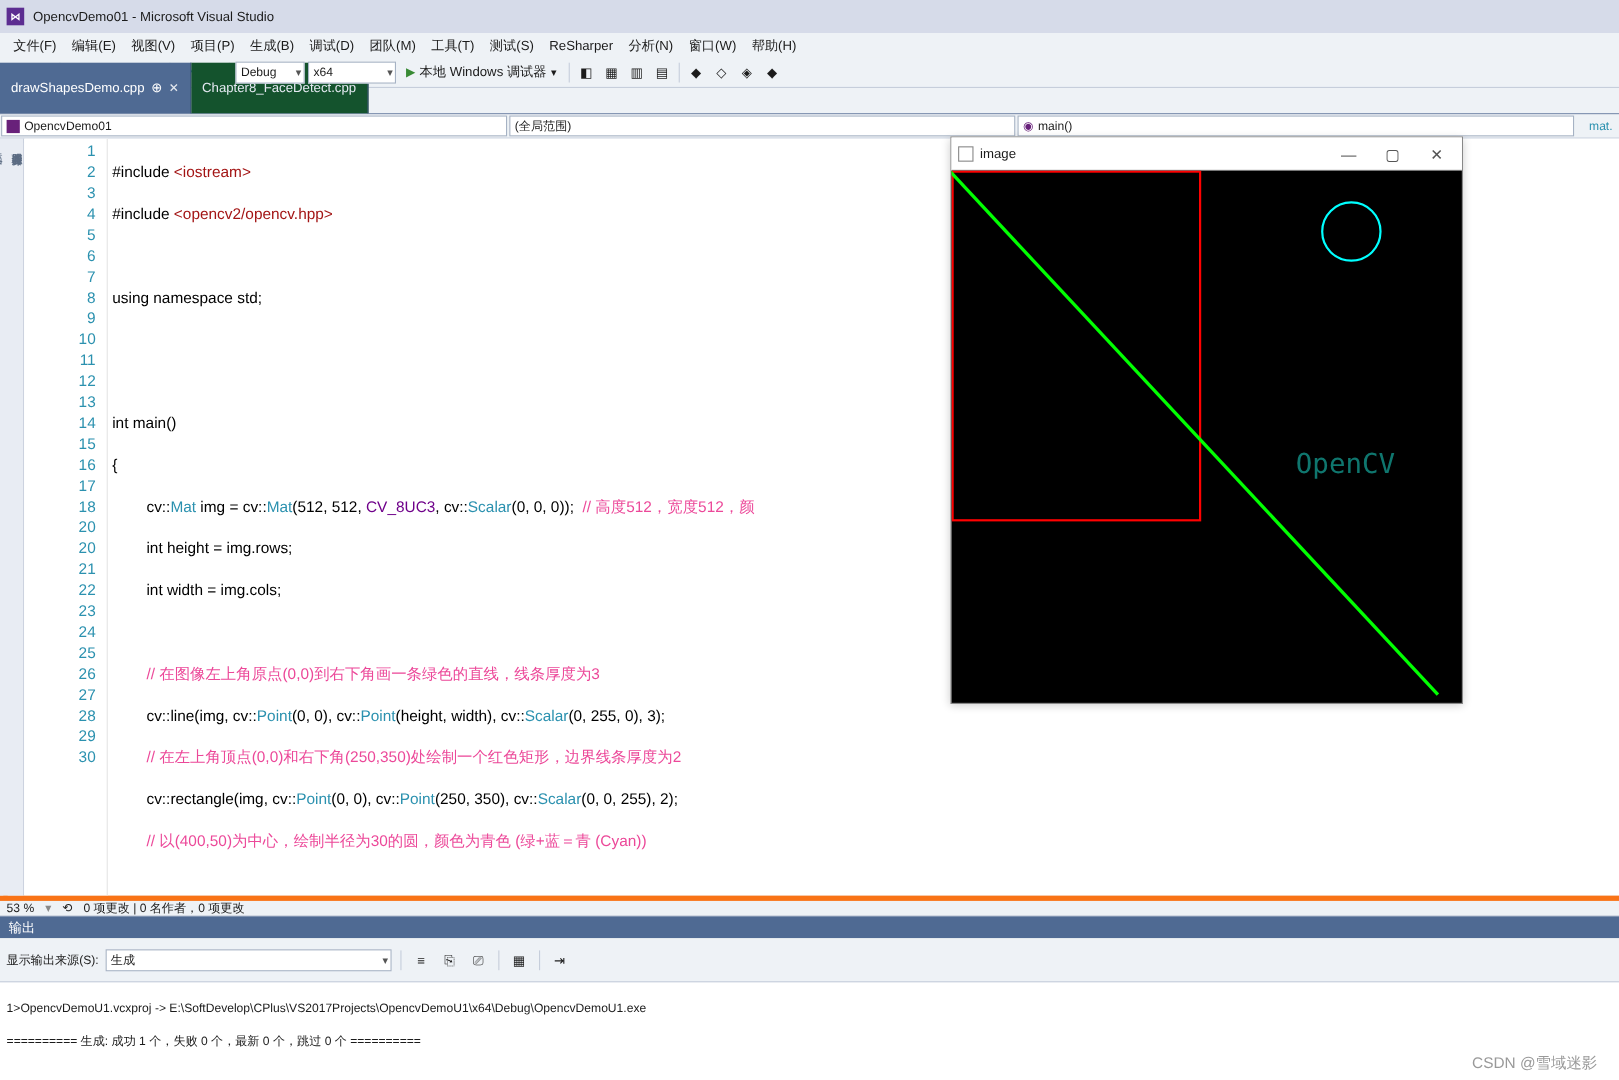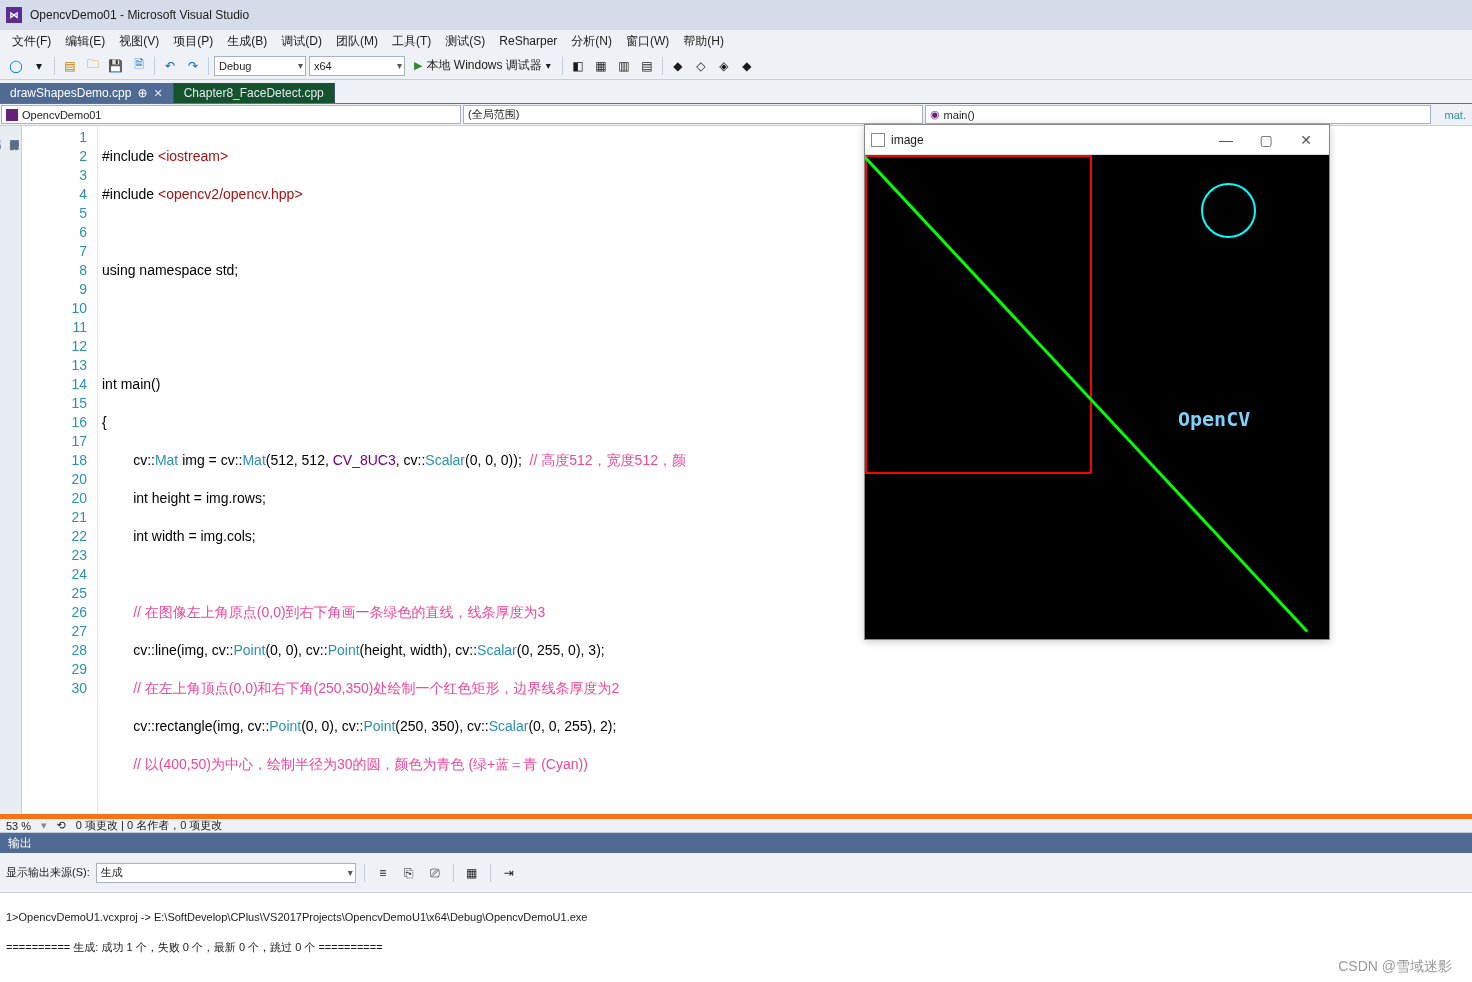--- a/index.html
+++ b/index.html
@@ -9,21 +9,21 @@
 .menubar{height:22px;background:#eef2f6;display:flex;align-items:center;gap:2px;padding:0 6px}
 .menubar span{padding:18px 6px;cursor:pointer}
 .toolbar{height:28px;background:#eef2f6;display:flex;align-items:center;gap:3px;padding:0 6px;border-bottom:1px solid #c6cedb}
 .tbtn{width:20px;height:20px;display:flex;align-items:center;justify-content:center;cursor:pointer;border-radius:2px;font-size:12px}
 .tsep{width:1px;height:18px;background:#c6cedb;margin:0 2px}
 .combo{height:20px;border:1px solid #a6b2c4;background:#fff;padding:0 16px 0 4px;font-size:11px;display:flex;align-items:center;position:relative;cursor:pointer}
 .combo::after{content:"▾";position:absolute;right:2px;font-size:10px;color:#555}
 .playbtn{display:flex;align-items:center;gap:4px;padding:0 6px;height:20px;cursor:pointer;border-radius:2px}
 .playbtn .tri{color:#388a34;font-size:11px}
 .tabs{height:24px;background:#eef2f6;display:flex;align-items:flex-end;border-bottom:1px solid #5b7199}
-.tab{padding:3px 10px;font-size:12px;background:#4f6a93;color:#fff;display:flex;align-items:center;gap:6px;cursor:pointer;border-right:1px solid #3d5475}
+.tab{padding:16px 10px;font-size:12px;background:#4f6a93;color:#fff;display:flex;align-items:center;gap:6px;cursor:pointer;border-right:1px solid #3d5475}
 .tab.inactive{background:#14532d;color:#e4e9f1}
 .tab .x{font-size:11px;opacity:.85}
 .navbar{height:22px;background:#eef2f6;display:flex;border-bottom:1px solid #c6cedb}
 .navseg{flex:1;border:1px solid #a6b2c4;background:#fff;padding:0 4px;display:flex;align-items:center;font-size:11px;margin:1px}
 .main{display:flex;height:688px}
 .side{width:22px;background:#e8ecf3;border-right:1px solid #c6cedb;writing-mode:vertical-rl;text-orientation:upright;font-size:10px;color:#5b6b82;display:flex;flex-direction:column;gap:4px;padding-top:4px}
 .side span{background:#e8ecf3;padding:2px 0;cursor:pointer}
 .editor{flex:1;background:#fff;display:flex;font-family:Consolas,monospace;font-size:14px;position:relative;overflow:hidden}
 .gutter{width:76px;text-align:right;padding-right:10px;color:#2b91af;background:#fff;line-height:19px;padding-top:2px;border-right:1px solid #e5e5e5}
 .gutter div{height:19px}
@@ -42,21 +42,21 @@
 .watermark{position:absolute;right:20px;bottom:6px;font-size:14px;color:#999}
 .imgwin{position:absolute;left:864px;top:124px;width:466px;height:516px;background:#fff;border:1px solid #888;box-shadow:0 2px 8px rgba(0,0,0,.2);display:flex;flex-direction:column}
 .imgwin .wt{height:30px;background:#fff;display:flex;align-items:center;padding:0 6px;font-size:12px;gap:6px;border-bottom:1px solid #ddd}
 .imgwin .wt .wi{width:14px;height:14px;border:1px solid #888}
 .imgwin .wt .sp{flex:1}
 .imgwin .wt .wb{width:34px;height:24px;display:flex;align-items:center;justify-content:center;cursor:pointer;color:#555;font-size:14px}
 .imgwin .canvas{flex:1;background:#000;position:relative;overflow:hidden}
 .line-green{position:absolute;left:0;top:0;width:650px;height:3px;background:#00ff00;transform-origin:0 0;transform:rotate(47deg)}
 .rect-red{position:absolute;left:0;top:0;width:227px;height:319px;border:2px solid #ff0000}
 .circ-cyan{position:absolute;left:336px;top:28px;width:55px;height:55px;border:2px solid #00ffff;border-radius:50%}
-.txt-yel{position:absolute;left:313px;top:252px;color:#7dd3fc;font-family:Consolas,monospace;font-size:20px;font-weight:bold}
+.txt-yel{position:absolute;left:313px;top:252px;color:#0f766e;font-family:Consolas,monospace;font-size:25px;font-weight:normal}
 </style>
 </head>
 <body>
 
 <div class="titlebar">
   <div class="logo">⋈</div>
   <span>OpencvDemo01 - Microsoft Visual Studio</span>
 </div>
 
 <div class="menubar">
@@ -80,22 +80,22 @@
   <div class="tbtn">▾</div>
   <div class="tsep"></div>
   <div class="tbtn" style="color:#c27a00">▤</div>
   <div class="tbtn" style="color:#c27a00">🗀</div>
   <div class="tbtn" style="color:#0066b8">💾</div>
   <div class="tbtn" style="color:#0066b8">🗎</div>
   <div class="tsep"></div>
   <div class="tbtn" style="color:#0066b8">↶</div>
   <div class="tbtn" style="color:#0066b8">↷</div>
   <div class="tsep"></div>
-  <div class="combo" style="width:92px">Debug</div>
-  <div class="combo" style="width:96px">x64</div>
+  <div class="combo" style="width:63px">Debug</div>
+  <div class="combo" style="width:80px">x64</div>
   <div class="playbtn">
       <span class="tri">▶</span>
       <span>本地 Windows 调试器</span> 
       <span style="font-size:10px">▾</span>
     </div>
   <div class="tsep"></div>
   <div class="tbtn">◧</div>
   <div class="tbtn">▦</div>
   <div class="tbtn">▥</div>
   <div class="tbtn">▤</div>

